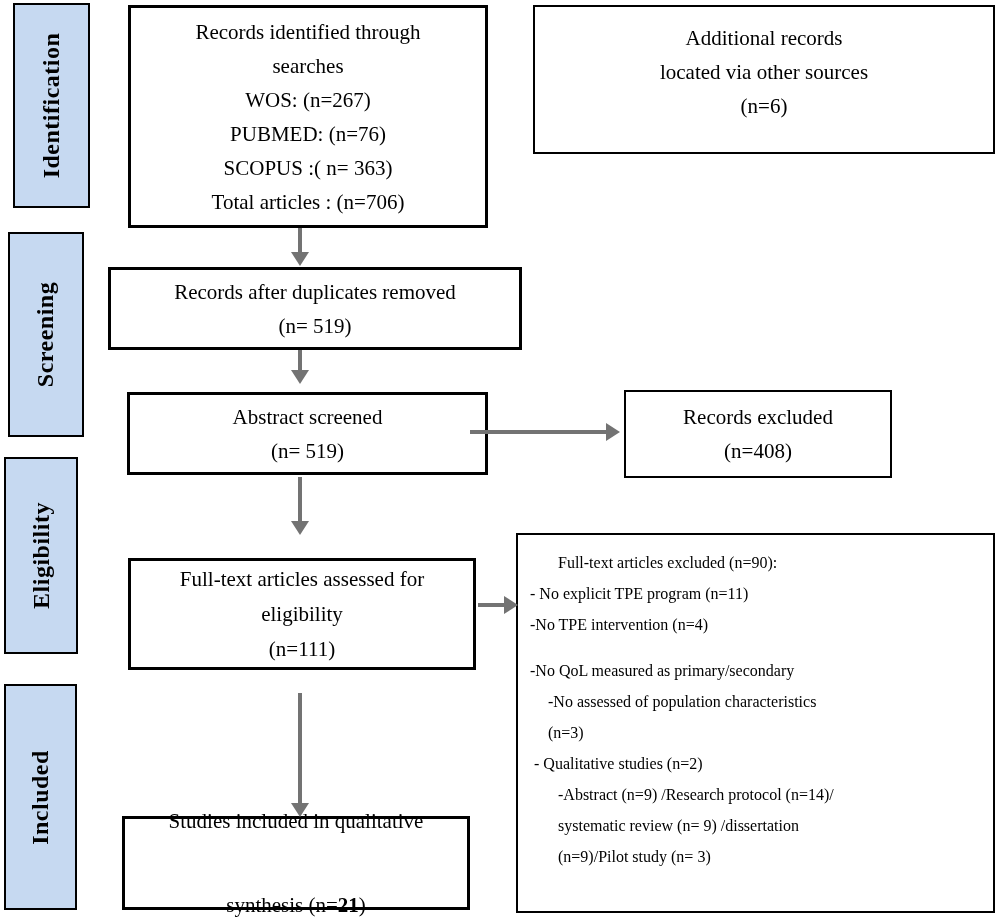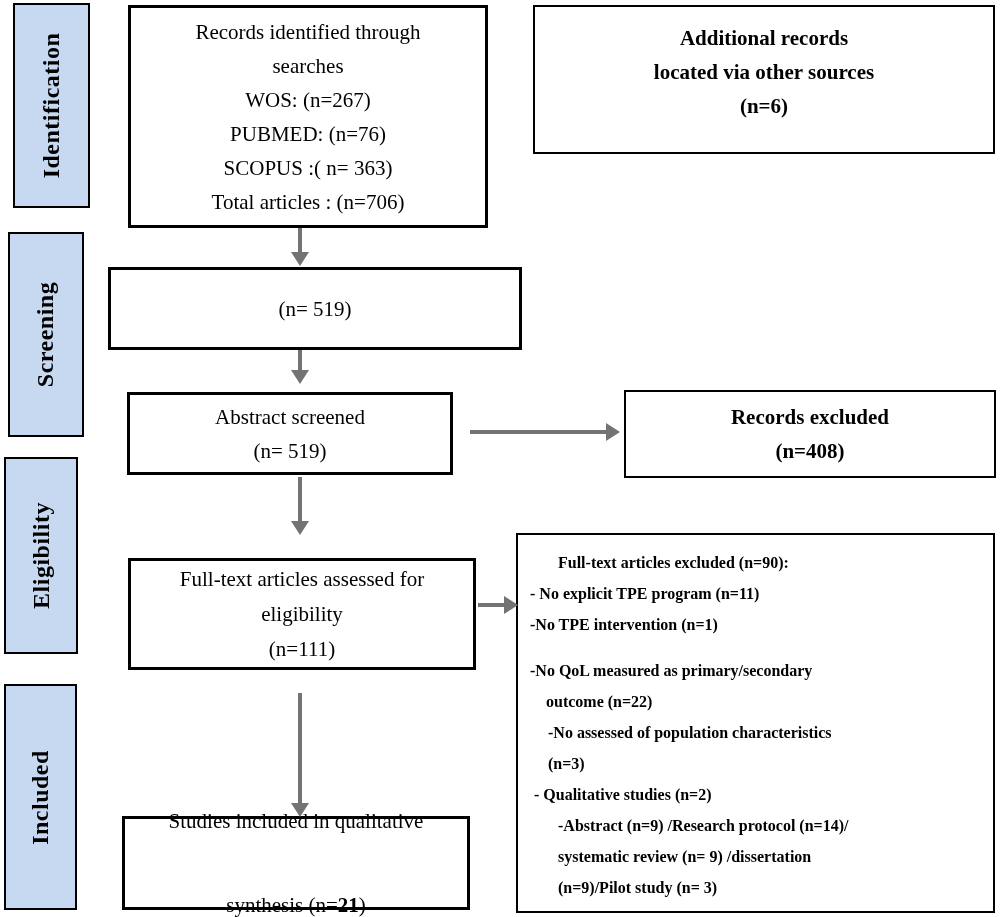--- a/index.html
+++ b/index.html
@@ -40,21 +40,21 @@
     border: 3px solid #000000;
     box-sizing: border-box;
     display: flex;
     flex-direction: column;
     align-items: center;
     justify-content: center;
     text-align: center;
     font-size: 21px;
     line-height: 34px;
   }
-  .fbox.thin { border-width: 2px; font-weight: bold; }
+  .fbox.thin { border-width: 2px; }
   .fbox.top-align {
     justify-content: flex-start;
     padding-top: 14px;
   }
   .fbox.left-align {
     align-items: stretch;
     text-align: left;
     justify-content: flex-start;
     padding: 12px 6px 6px 6px;
     font-size: 16px;
@@ -115,45 +115,45 @@
       <div class="line">Total articles : (n=706)</div>
     </div>
 
   <div class="fbox thin top-align" style="left:533px; top:5px; width:462px; height:149px;">
       <div class="line">Additional records</div>
       <div class="line">located via other sources</div>
       <div class="line">(n=6)</div>
     </div>
 
   <div class="fbox" style="left:108px; top:267px; width:414px; height:83px;">
+      <div class="line">Records after duplicates removed</div>
       <div class="line">(n= 519)</div>
     </div>
 
-  <div class="fbox" style="left:127px; top:392px; width:326px; height:83px;">
+  <div class="fbox" style="left:127px; top:392px; width:361px; height:83px;">
       <div class="line">Abstract screened</div>
       <div class="line">(n= 519)</div>
     </div>
 
-  <div class="fbox thin" style="left:624px; top:390px; width:372px; height:88px;">
+  <div class="fbox thin" style="left:624px; top:390px; width:268px; height:88px;">
       <div class="line">Records excluded</div>
       <div class="line">(n=408)</div>
     </div>
 
   <div class="fbox" style="left:128px; top:558px; width:348px; height:112px; line-height:35px;">
       <div class="line">Full-text articles assessed for</div>
       <div class="line">eligibility</div>
       <div class="line">(n=111)</div>
     </div>
 
   <div class="fbox thin left-align" style="left:516px; top:533px; width:479px; height:380px;">
       <div class="line" style="padding-left: 34px;">Full-text articles excluded (n=90):</div>
       <div class="line" style="padding-left: 6px;">- No explicit TPE program (n=11)</div>
-      <div class="line" style="padding-left: 6px;">-No TPE intervention (n=1)</div>
+      <div class="line" style="padding-left: 6px;">-No TPE intervention (n=4)</div>
       <div class="line" style="padding-left: 6px; margin-top: 15px;">-No QoL measured as primary/secondary</div>
-      <div class="line" style="padding-left: 22px;">outcome (n=22)</div>
       <div class="line" style="padding-left: 24px;">-No assessed of population characteristics</div>
       <div class="line" style="padding-left: 24px;">(n=3)</div>
       <div class="line" style="padding-left: 10px;">- Qualitative studies (n=2)</div>
       <div class="line" style="padding-left: 34px;">-Abstract (n=9) /Research protocol (n=14)/</div>
       <div class="line" style="padding-left: 34px;">systematic review (n= 9) /dissertation</div>
       <div class="line" style="padding-left: 34px;">(n=9)/Pilot study (n= 3)</div>
     </div>
 
   <div class="fbox" style="left:122px; top:816px; width:348px; height:94px; line-height:36px;gap:48px;">
     <div class="line">Studies included in qualitative</div>

